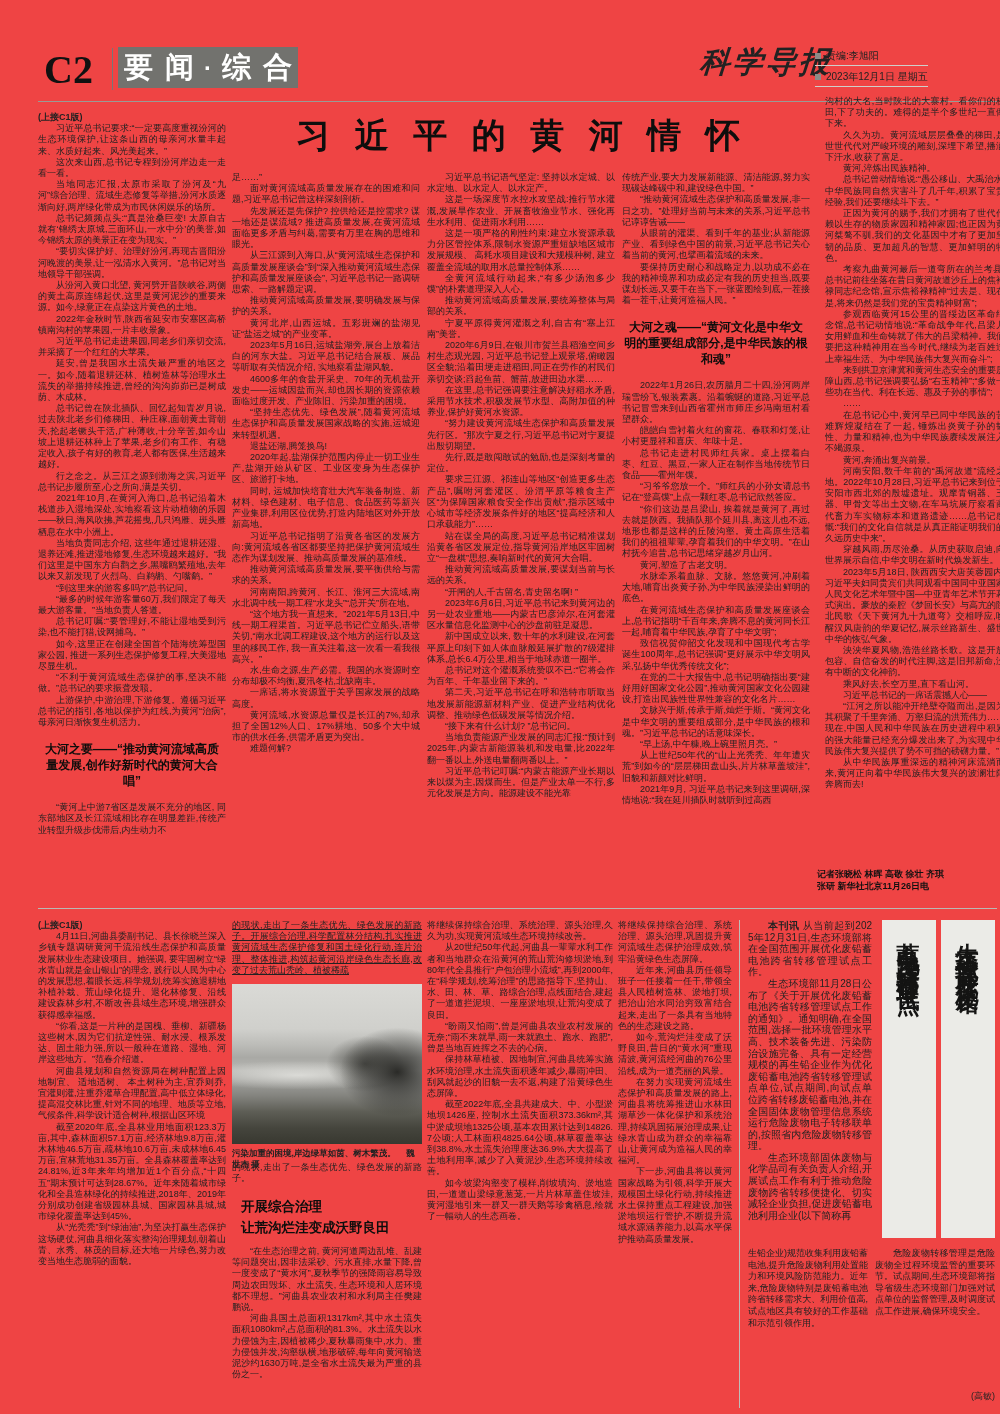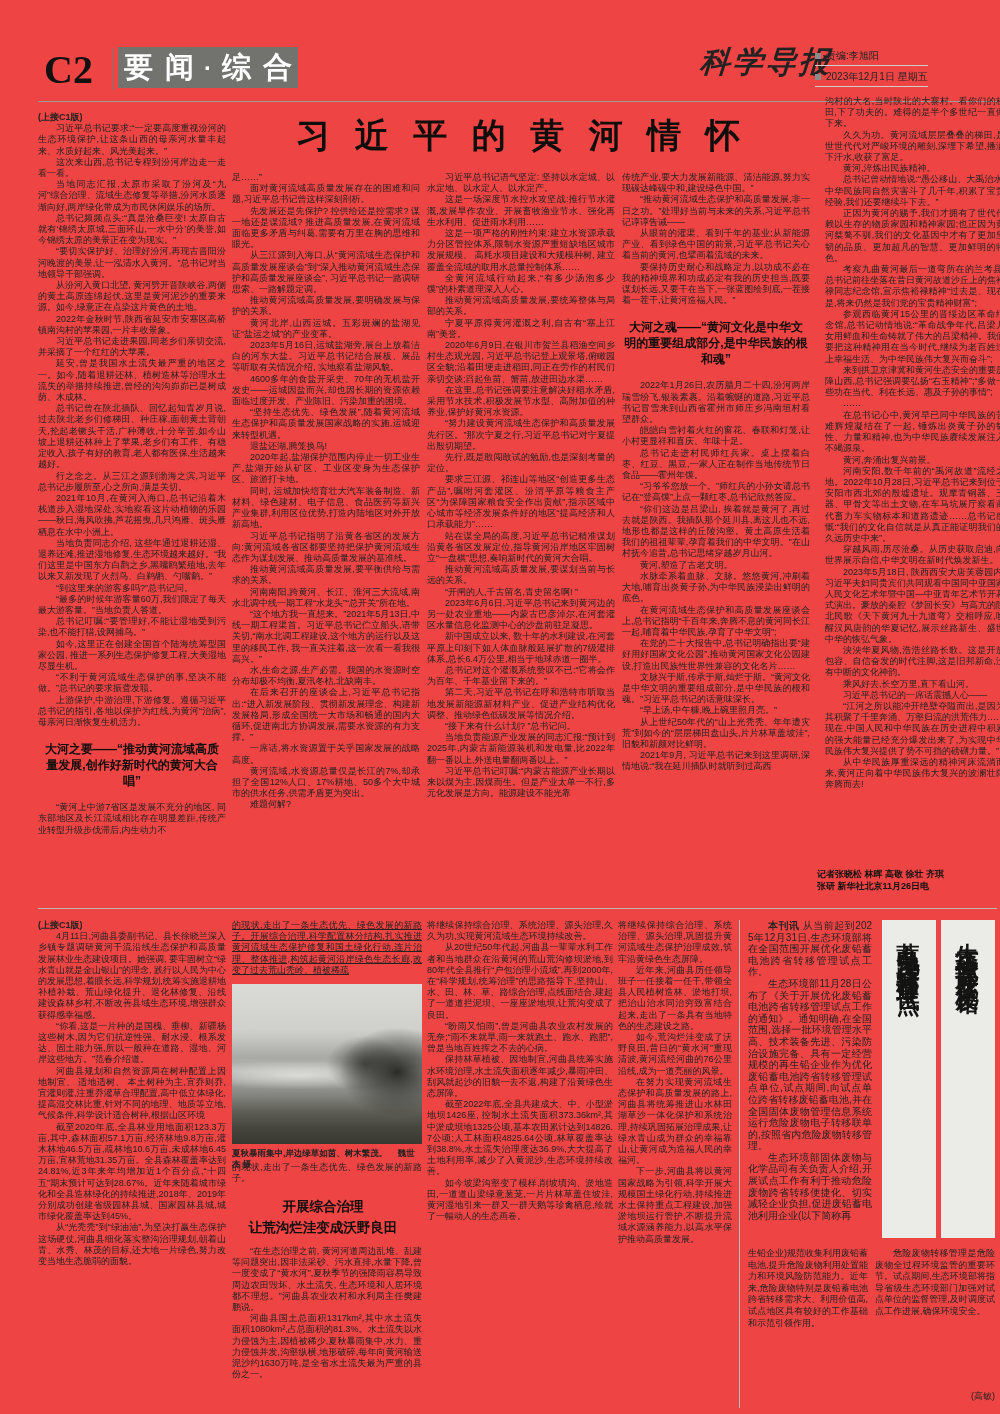--- a/index.html
+++ b/index.html
@@ -48,22 +48,22 @@
   .photo{position:absolute;left:232px;top:984px;width:190px;height:160px;
      background:
        radial-gradient(ellipse 80px 62px at 87% 55%, rgba(35,35,32,.95), rgba(35,35,32,0) 72%),
        radial-gradient(ellipse 55px 40px at 70% 50%, rgba(55,55,50,.75), rgba(55,55,50,0) 70%),
        radial-gradient(ellipse 140px 18px at 35% 57%, rgba(230,230,226,.8), rgba(230,230,226,0) 80%),
        linear-gradient(180deg,#dadad6 0%,#d0d0cc 28%,#bcbcb8 38%,#a9a9a5 46%,#b7b7b3 54%,#9c9c98 62%,#83837e 70%,#5d5d55 80%,#45453d 90%,#383830 100%);}
   .caption{position:absolute;left:232px;top:1148px;width:190px;font-size:8.5px;
      line-height:11px;font-weight:bold;color:#222;}
   .caption .credit{margin-left:8px;}
   .bcol2b{left:232px;top:1162px;width:190px;height:30px;}
-  .bsubhead{position:absolute;left:228px;top:1196px;width:190px;font-size:13.5px;
-     font-weight:bold;line-height:21px;color:#0d0d0c;text-align:center;}
+  .bsubhead{position:absolute;left:241px;top:1196px;width:190px;font-size:13.5px;
+     font-weight:bold;line-height:21px;color:#0d0d0c;}
   .bcol2c{left:232px;top:1246px;width:190px;height:162px;}
   .bcol3{left:427px;top:920px;width:186px;height:490px;}
   .bcol4{left:618px;top:920px;width:114px;height:490px;}
   .brief-rule{position:absolute;left:739px;top:920px;width:1px;height:488px;background:#bdbdb8;}
   
   .brief1{left:748px;top:920px;width:124px;height:320px;font-size:10px;line-height:11.6px;}
   .brief2{left:748px;top:1248px;width:120px;height:150px;font-size:9px;line-height:11.6px;}
   .brief3{left:875px;top:1248px;width:120px;height:132px;font-size:9px;line-height:11.6px;}
   .brief-byline{position:absolute;left:875px;top:1390px;width:120px;font-size:9px;
      text-align:right;color:#222;}
@@ -138,21 +138,20 @@
       <p class="ln p">4600多年的食盐开采史、70年的无机盐开发史——运城因盐而兴,却也因长期的资源依赖面临过度开发、产业陈旧、污染加重的困境。</p>
       <p class="ln p">“坚持生态优先、绿色发展”,随着黄河流域生态保护和高质量发展国家战略的实施,运城迎来转型机遇。</p>
       <p class="ln p">退盐还湖,腾笼换鸟!</p>
       <p class="ln p">2020年起,盐湖保护范围内停止一切工业生产,盐湖开始从矿区、工业区变身为生态保护区、旅游打卡地。</p>
       <p class="ln p">同时, 运城加快培育壮大汽车装备制造、新材料、绿色建材、电子信息、食品医药等新兴产业集群,利用区位优势,打造内陆地区对外开放新高地。</p>
       <p class="ln p">习近平总书记指明了沿黄各省区的发展方向:黄河流域各省区都要坚持把保护黄河流域生态作为谋划发展、推动高质量发展的基准线。</p>
       <p class="ln p">推动黄河流域高质量发展,要平衡供给与需求的关系。</p>
       <p class="ln p">河南南阳,跨黄河、长江、淮河三大流域,南水北调中线一期工程“水龙头”“总开关”所在地。</p>
       <p class="ln p">“这个地方我一直想来。”2021年5月13日,中线一期工程渠首。习近平总书记伫立船头,语带关切,“南水北调工程建设,这个地方的运行以及这里的移民工作, 我一直关注着,这一次看一看我很高兴。”</p>
       <p class="ln p">水,生命之源,生产必需。我国的水资源时空分布却极不均衡,夏汛冬枯,北缺南丰。</p>
-      <p class="ln p">在后来召开的座谈会上,习近平总书记指出:“进入新发展阶段、贯彻新发展理念、构建新发展格局,形成全国统一大市场和畅通的国内大循环,促进南北方协调发展,需要水资源的有力支撑。”</p>
       <p class="ln p">一席话,将水资源置于关乎国家发展的战略高度。</p>
       <p class="ln p">黄河流域,水资源总量仅是长江的7%,却承担了全国12%人口、17%耕地、50多个大中城市的供水任务,供需矛盾更为突出。</p>
       <p class="ln p">难题何解?</p>
     </div>
   <div class="col col3">
       <p class="ln p">习近平总书记语气坚定: 坚持以水定城、以水定地、以水定人、以水定产。</p>
       <p class="ln p">这是一场深度节水控水攻坚战:推行节水灌溉,发展旱作农业、开展畜牧渔业节水、强化再生水利用、促进雨水利用……</p>
       <p class="ln p">这是一项严格的刚性约束:建立水资源承载力分区管控体系,限制水资源严重短缺地区城市发展规模、 高耗水项目建设和大规模种树, 建立覆盖全流域的取用水总量控制体系……</p>
       <p class="ln p">全黄河流域行动起来,“有多少汤泡多少馍”的朴素道理深入人心。</p>
       <p class="ln p">推动黄河流域高质量发展,要统筹整体与局部的关系。</p>
@@ -180,20 +179,21 @@
       <p class="ln p">要保持历史耐心和战略定力,以功成不必在我的精神境界和功成必定有我的历史担当,既要谋划长远,又要干在当下,一张蓝图绘到底,一茬接着一茬干,让黄河造福人民。”</p>
       <p class="ln sub">大河之魂——“黄河文化是中华文明的重要组成部分,是中华民族的根和魂”</p>
       <p class="ln p">2022年1月26日,农历腊月二十四,汾河两岸瑞雪纷飞,银装素裹。沿着蜿蜒的道路,习近平总书记冒雪来到山西省霍州市师庄乡冯南垣村看望群众。</p>
       <p class="ln p">皑皑白雪衬着火红的窗花、春联和灯笼,让小村更显祥和喜庆、年味十足。</p>
       <p class="ln p">总书记走进村民师红兵家。桌上摆着白枣、红豆、黑豆,一家人正在制作当地传统节日食品——霍州年馍。</p>
       <p class="ln p">“习爷爷您放一个。”师红兵的小孙女请总书记在“登高馍”上点一颗红枣,总书记欣然答应。</p>
       <p class="ln p">“你们这边是吕梁山, 挨着就是黄河了,再过去就是陕西。我插队那个延川县,离这儿也不远,地形也都是这样的丘陵沟壑。黄土高原生活着我们的祖祖辈辈,孕育着我们的中华文明。”在山村抚今追昔,总书记思绪穿越岁月山河。</p>
       <p class="ln p">黄河,塑造了古老文明。</p>
       <p class="ln p">水脉牵系着血脉、文脉。悠悠黄河,冲刷着大地,哺育出炎黄子孙,为中华民族浸染出鲜明的底色。</p>
       <p class="ln p">在黄河流域生态保护和高质量发展座谈会上,总书记指明“千百年来,奔腾不息的黄河同长江一起,哺育着中华民族,孕育了中华文明”;</p>
+      <p class="ln p">致信祝贺仰韶文化发现和中国现代考古学诞生100周年,总书记强调“更好展示中华文明风采,弘扬中华优秀传统文化”;</p>
       <p class="ln p">在党的二十大报告中,总书记明确指出要“建好用好国家文化公园”,推动黄河国家文化公园建设,打造出民族性世界性兼容的文化名片……</p>
       <p class="ln p">文脉兴于斯,传承于斯,灿烂于斯。“黄河文化是中华文明的重要组成部分,是中华民族的根和魂。”习近平总书记的话意味深长。</p>
       <p class="ln p">“早上汤,中午糠,晚上碗里照月亮。”</p>
       <p class="ln p">从上世纪50年代的“山上光秃秃、年年遭灾荒”到如今的“层层梯田盘山头,片片林草盖坡洼”,旧貌和新颜对比鲜明。</p>
       <p class="ln p">2021年9月, 习近平总书记来到这里调研,深情地说:“我在延川插队时就听到过高西</p>
     </div>
   <div class="col col5">
       <p class="ln ln">沟村的大名,当时陕北的大寨村。看你们的梯田,下了功夫的。难得的是半个多世纪一直做下来。</p>
       <p class="ln p">久久为功。黄河流域层层叠叠的梯田,是世世代代对严峻环境的雕刻,深埋下希望,播洒下汗水,收获了富足。</p>
       <p class="ln p">黄河,淬炼出民族精神。</p>
@@ -227,21 +227,21 @@
       <p class="ln p">“你看,这是一片种的是国槐、垂柳、新疆杨这些树木,因为它们抗逆性强、耐水浸、根系发达、固土能力强,所以一般种在道路、湿地、河岸这些地方。”范春介绍道。</p>
       <p class="ln p">河曲县规划和自然资源局在树种配置上因地制宜、 适地适树、 本土树种为主,宜乔则乔,宜灌则灌,注重乔灌草合理配置,高中低立体绿化,提高混交林比重,针对不同的地理、地质等立地,气候条件,科学设计适合树种,根据山区环境</p>
       <p class="ln p">截至2020年底,全县林业用地面积123.3万亩,其中,森林面积57.1万亩,经济林地9.8万亩,灌木林地46.5万亩,疏林地10.6万亩,未成林地6.45万亩,宜林荒地31.35万亩。全县森林覆盖率达到24.81%,近3年来年均增加近1个百分点,“十四五”期末预计可达到28.67%。近年来随着城市绿化和全县造林绿化的持续推进,2018年、2019年分别成功创建省级园林县城、国家园林县城,城市绿化覆盖率达到45%。</p>
       <p class="ln p">从“光秃秃”到“绿油油”,为坚决打赢生态保护这场硬仗,河曲县细化落实整沟治理规划,朝着山青、水秀、林茂的目标,还大地一片绿色,努力改变当地生态脆弱的面貌。</p>
     </div>
   <div class="col bcol2a">
       <p class="ln ln">的现状,走出了一条生态优先、绿色发展的新路子。开展综合治理,科学配置林分结构,扎实推进黄河流域生态保护修复和国土绿化行动,连片治理、整体推进,构筑起黄河沿岸绿色生态长廊,改变了过去荒山秃岭、植被稀疏</p>
     </div>
   <div class="photo"></div>
   <div class="caption">
-    <span>夏秋暴雨集中,岸边绿草如茵、树木繁茂。</span>
+    <span>污染加重的困境,岸边绿草如茵、树木繁茂。</span>
     <span class="credit">魏世杰  摄</span>
   </div>
   <div class="col bcol2b">
       <p class="ln ln">的现状,走出了一条生态优先、绿色发展的新路子。</p>
     </div>
   <div class="bsubhead">
     <div>开展综合治理</div>
     <div>让荒沟烂洼变成沃野良田</div>
   </div>
   <div class="col bcol2c">

